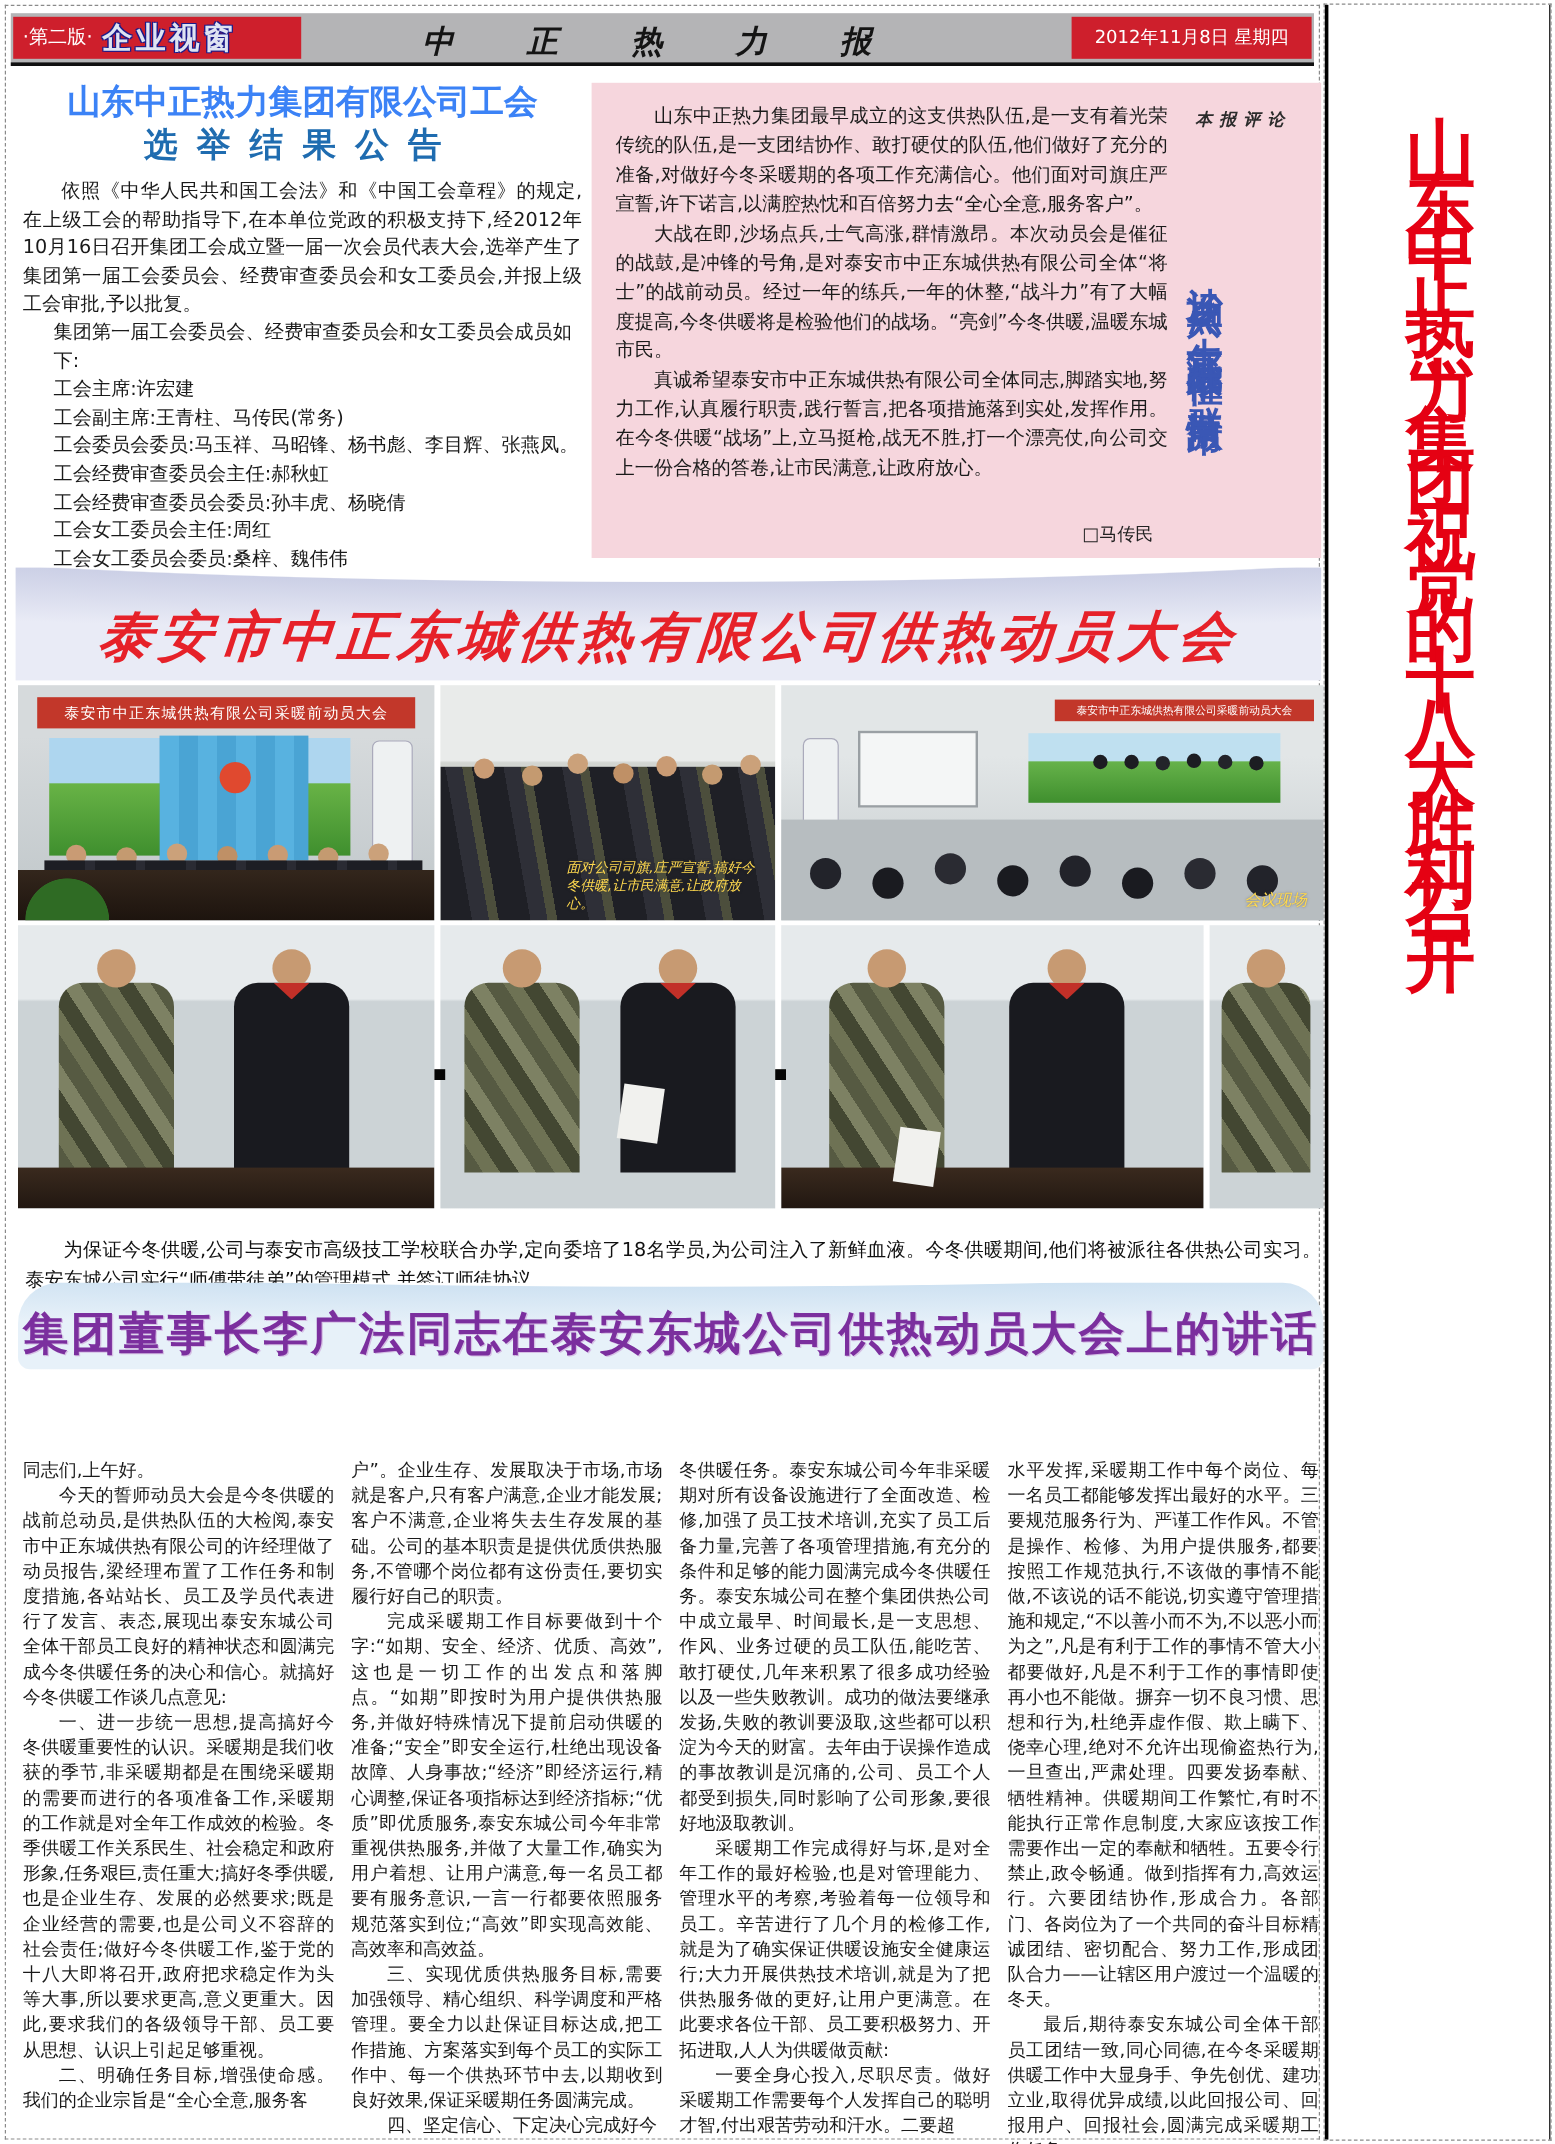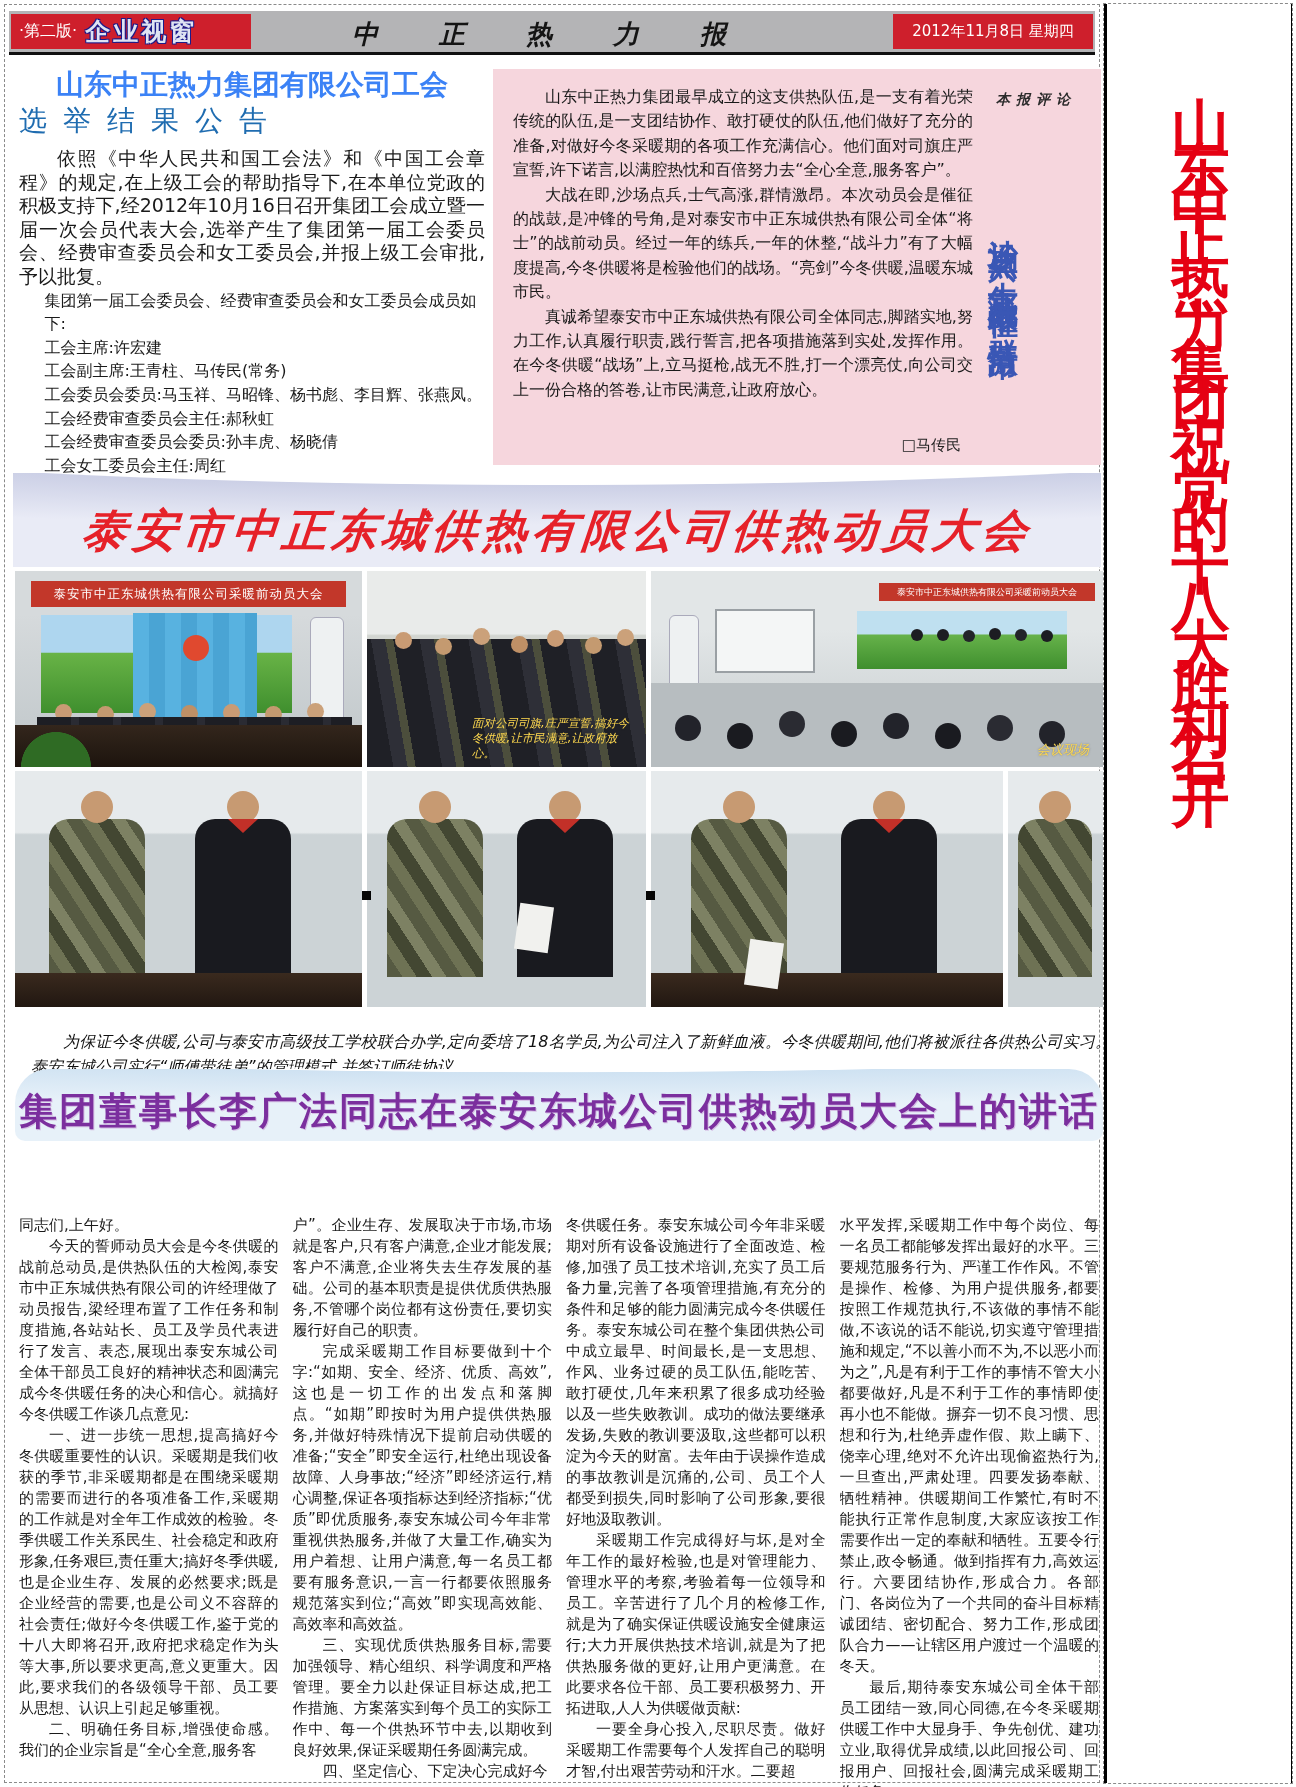--- a/index.html
+++ b/index.html
@@ -13,22 +13,22 @@
   .edition{color:#fff;font-size:16px;white-space:nowrap;}
   .section-name{color:#dfe3f2;font-size:25px;font-weight:bold;letter-spacing:3px;margin-left:8px;white-space:nowrap;
     text-shadow:1px 1px 0 #1b1b8a,-1px -1px 0 #1b1b8a,1px -1px 0 #1b1b8a,-1px 1px 0 #1b1b8a;}
   .paper-title{position:absolute;left:0;right:0;top:6px;text-align:center;font-family:"DejaVu Serif","Liberation Serif",serif;
     font-size:26px;font-weight:bold;letter-spacing:26px;color:#141414;font-style:italic;}
   .date-box{position:absolute;right:2px;top:3px;bottom:3px;width:200px;background:#ce1f2c;display:flex;align-items:center;justify-content:center;}
   .date-box span{color:#fff;font-size:15px;white-space:nowrap;}
   
   .union{position:absolute;left:14px;top:62px;width:466px;height:356px;}
   .union-title{color:#3b82f6;font-weight:bold;text-align:center;font-size:28px;line-height:36px;}
-  .union-title2{color:#1f6cb0;font-weight:normal;text-align:left;font-size:28px;line-height:36px;letter-spacing:16px;margin-bottom:8px;}
-  .union-body{font-size:19px;line-height:23.6px;text-align:justify;text-indent:2em;}
+  .union-title2{color:#1f6cb0;font-weight:bold;text-align:center;font-size:28px;line-height:36px;letter-spacing:16px;margin-bottom:8px;}
+  .union-body{font-size:16px;line-height:23.6px;text-align:justify;text-indent:2em;}
   .union-line{font-size:16px;line-height:23.6px;padding-left:1.6em;}
   .union-close{font-size:16px;line-height:23.6px;}
   .union-sign{font-size:16px;line-height:24px;text-align:right;padding-right:0;font-weight:bold;}
   
   .editorial{position:absolute;left:488px;top:64px;width:608px;height:396px;background:#f6d6dd;}
   .ed-text{position:absolute;left:20px;top:16px;right:128px;bottom:36px;overflow:hidden;}
   .ed-text p{margin:0;font-size:16px;line-height:24.4px;text-align:justify;text-indent:2em;}
   .ed-head{position:absolute;right:6px;top:22px;width:118px;bottom:10px;}
   .ed-label{font-size:14px;font-weight:bold;letter-spacing:6px;color:#2b2b2b;font-style:italic;text-align:center;
     font-family:"DejaVu Serif","Liberation Serif",serif;}
@@ -86,22 +86,22 @@
   .fig{position:absolute;bottom:30px;width:96px;height:158px;border-radius:20px 20px 0 0;}
   .fig .head{position:absolute;top:-28px;left:50%;margin-left:-16px;width:32px;height:32px;border-radius:50%;background:#c79a72;}
   .fig.camo{background:repeating-linear-gradient(57deg,#565a42 0 13px,#6e7254 13px 25px,#434732 25px 38px,#7d8163 38px 50px);}
   .fig.black{background:#191a1f;}
   .fig.black::after{content:"";position:absolute;top:0;left:50%;width:30px;height:14px;transform:translateX(-50%);
     background:#c23028;clip-path:polygon(0 0,100% 0,50% 100%);}
   .desk2{position:absolute;left:0;right:0;bottom:0;height:34px;background:linear-gradient(#3a2a1e,#211711);}
   .paper{position:absolute;bottom:56px;width:34px;height:46px;background:#f1f1ee;transform:rotate(8deg);}
   .mark{position:absolute;width:9px;height:9px;background:#050505;}
   
-  .strip-caption{position:absolute;left:26px;top:1008px;width:1080px;font-size:16px;line-height:25px;text-align:justify;text-indent:2em;
-    font-style:italic;color:#101010;}
+  .strip-caption{position:absolute;left:16px;top:1008px;width:1080px;font-size:16px;line-height:25px;text-align:justify;text-indent:2em;
+    color:#101010;}
   
   .speech-banner{position:absolute;left:10px;top:1064px;width:1088px;height:72px;
     background:radial-gradient(135% 100% at 50% -50%,#ffffff 54%,#cfe2f2 55%,#e7f1f9 100%);
     border-radius:34px 34px 10px 10px;}
   .speech-banner span{position:absolute;left:0;right:0;bottom:4px;text-align:center;font-size:38px;font-weight:bold;color:#7b2f9e;
     letter-spacing:2px;text-shadow:1px 1px 0 #d5bfe4;}
   
   .columns{position:absolute;left:14px;top:1210px;width:1080px;height:630px;display:flex;gap:14px;}
   .col{flex:1;overflow:hidden;}
   .col p{margin:0;font-size:15px;line-height:21px;text-align:justify;text-indent:2em;}

